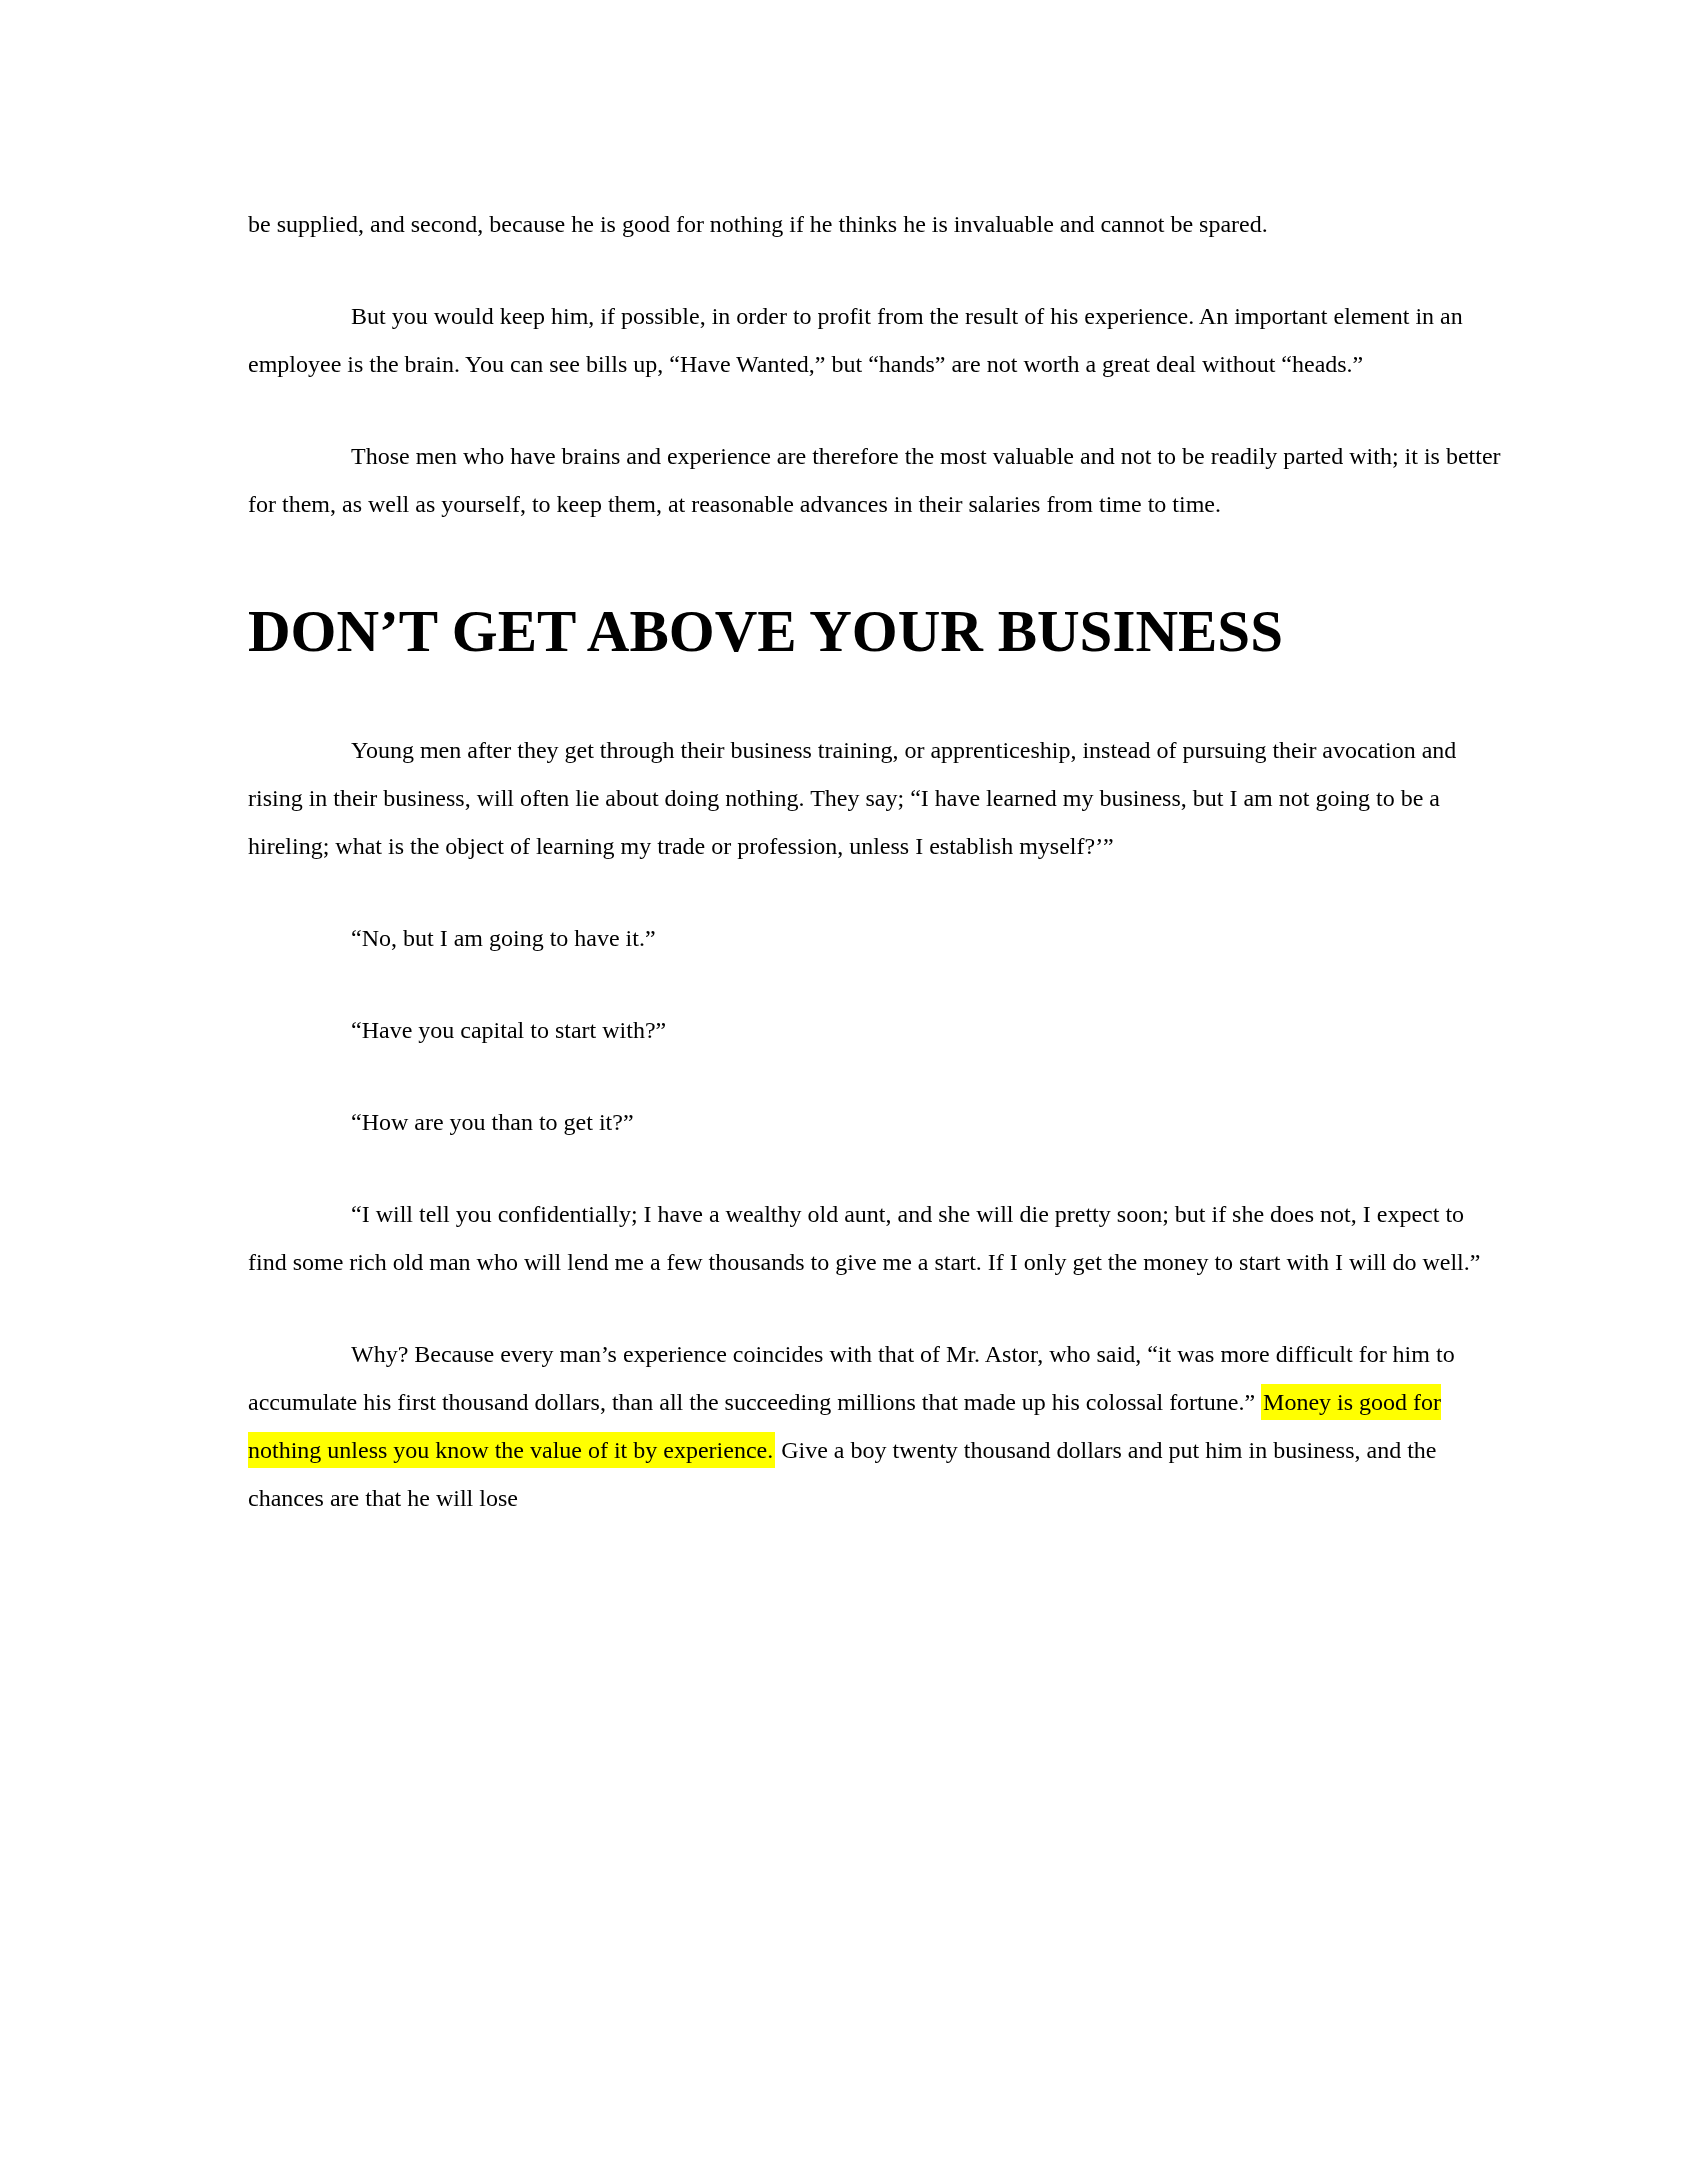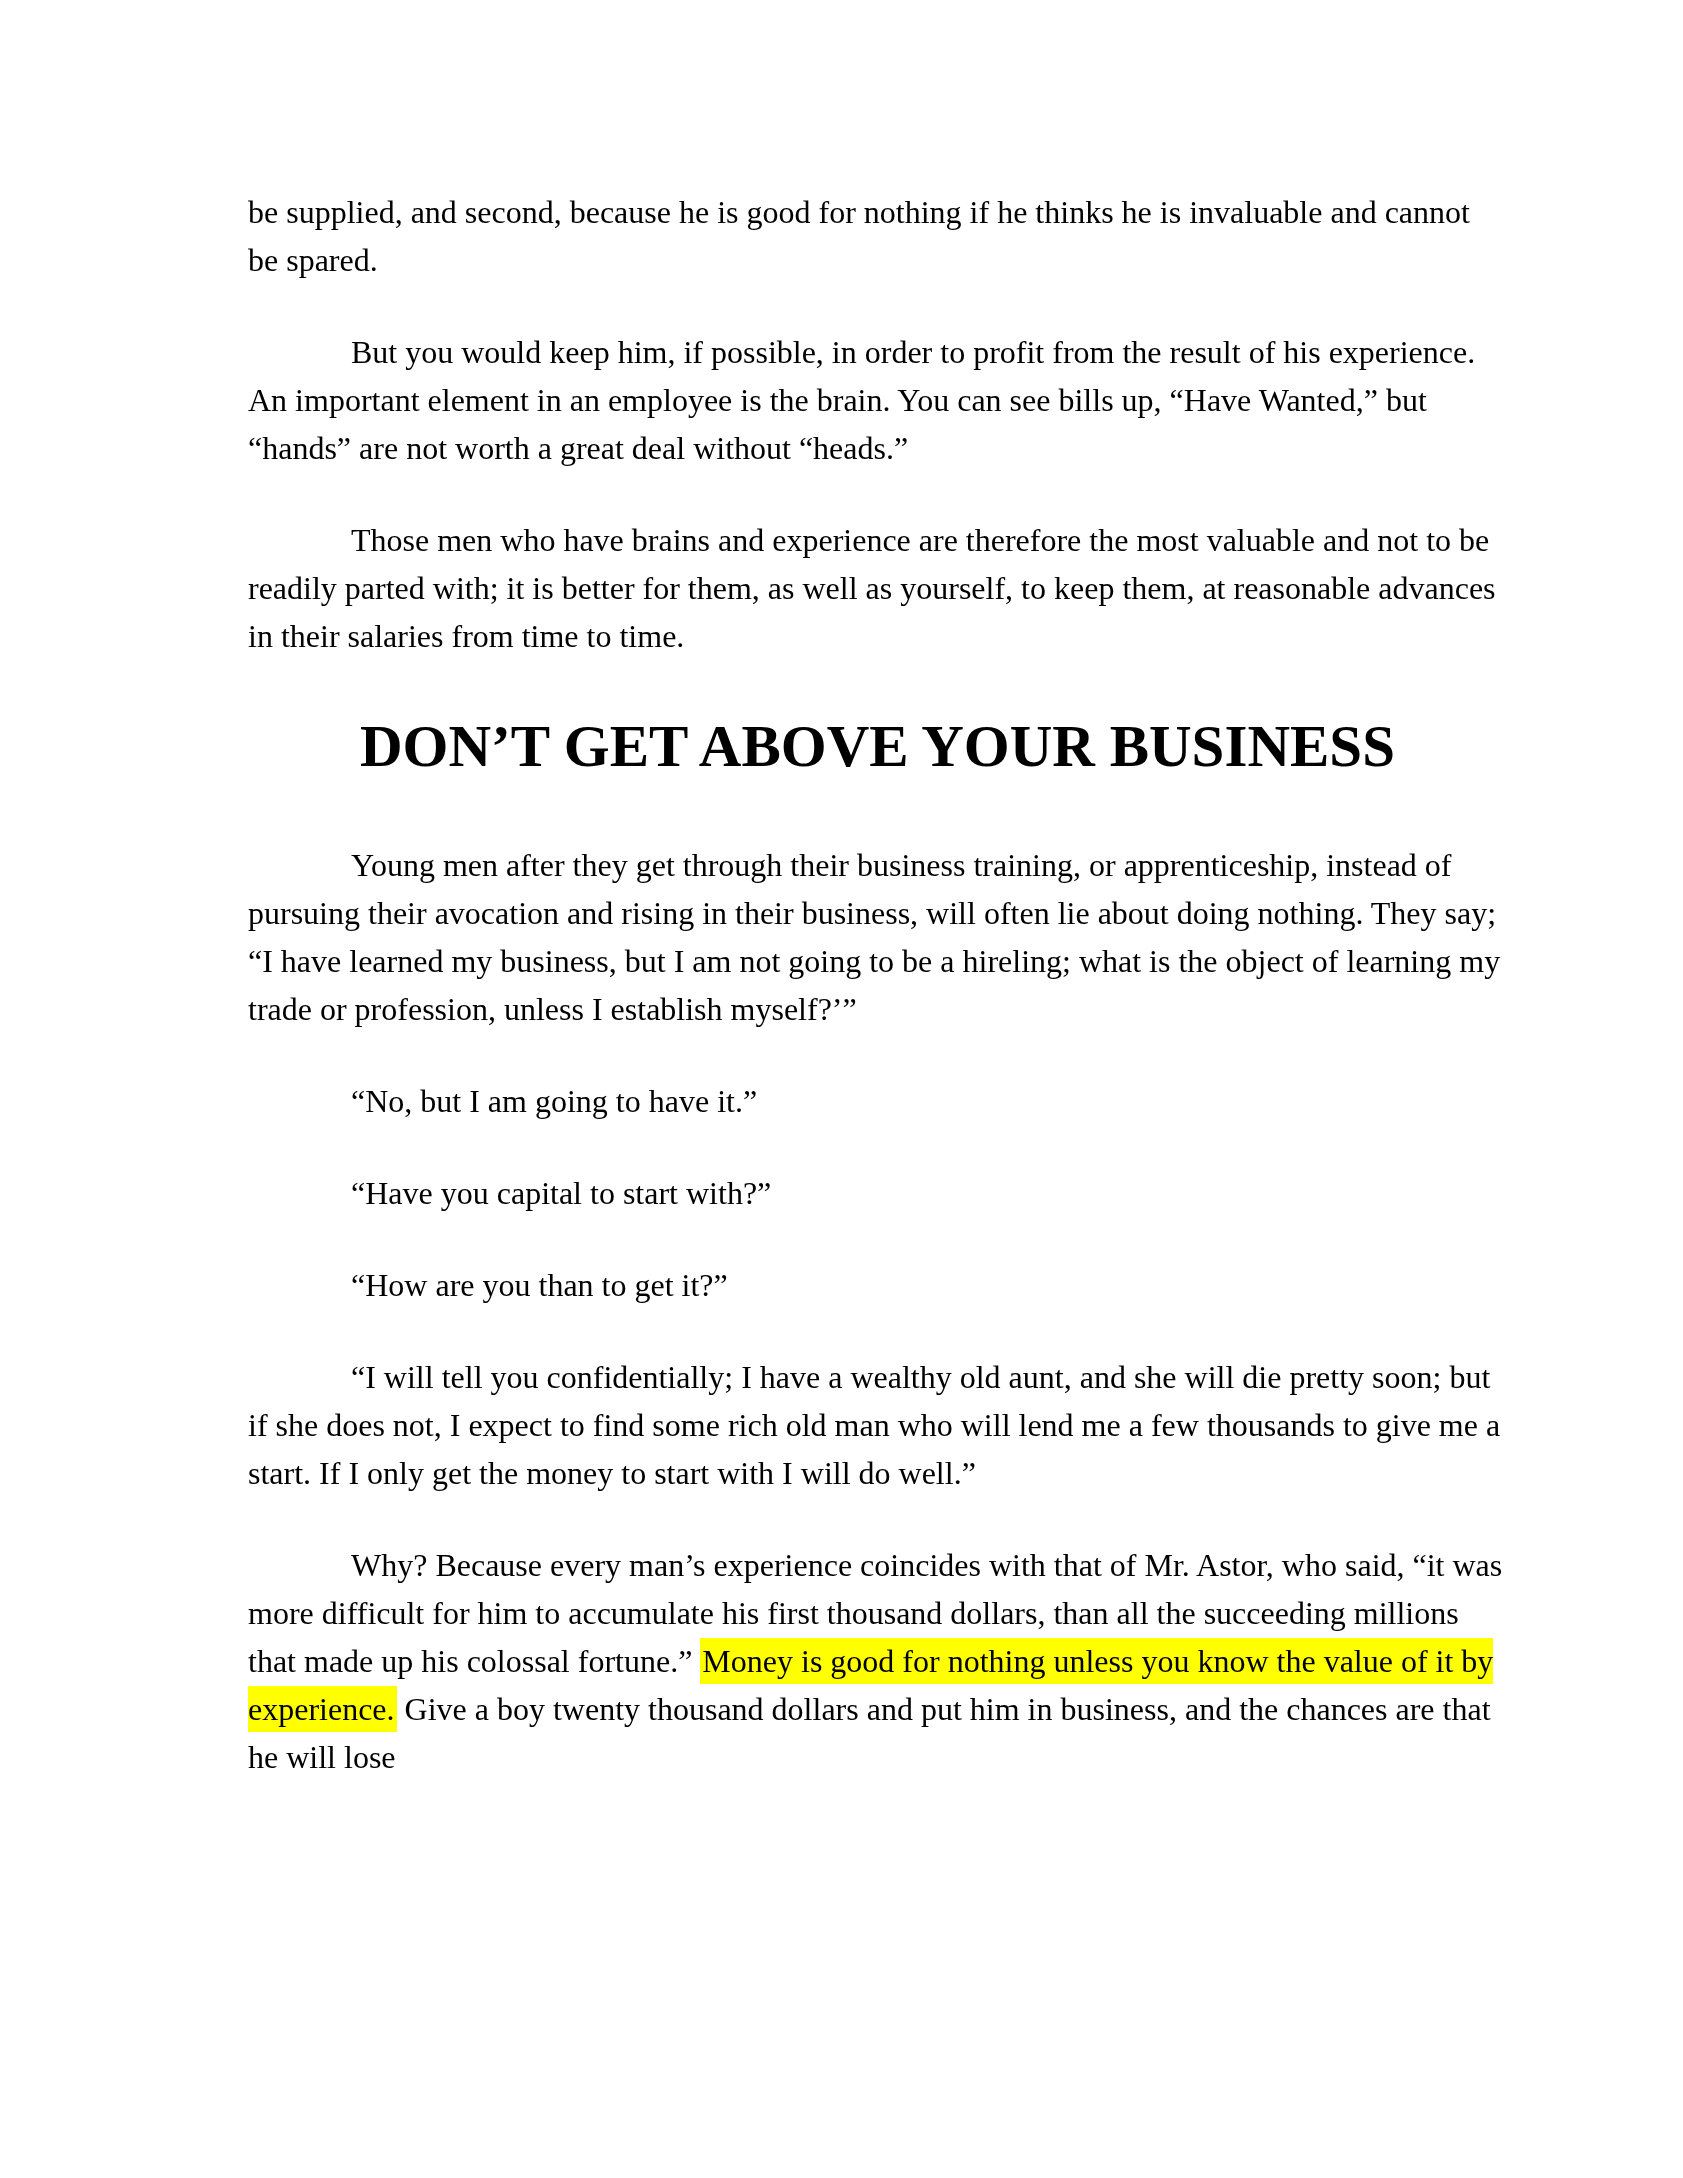--- a/index.html
+++ b/index.html
@@ -16,35 +16,35 @@
     font-family: "Liberation Serif", "DejaVu Serif", serif;
   }
   .page {
     width: 1683px;
     height: 2178px;
     padding: 188px 168px 0 248px;
     overflow: hidden;
   }
   .body-para {
     width: 1259px;
-    font-size: 32px;
+    font-size: 24px;
     line-height: 48px;
-    margin: 0 0 44px 0;
+    margin: 12px 0 44px 0;
     text-indent: 103px;
     text-align: left;
   }
   .no-indent { text-indent: 0; }
   .section-heading {
     width: 1259px;
     font-size: 59px;
     line-height: 71px;
     font-weight: bold;
-    text-align: center;
+    text-align: left;
     text-indent: 0;
-    margin: 51px 0 59px 0;
+    margin: 68px 0 59px 0;
   }
   .bold-seg { font-weight: bold; }
   mark.hl-seg {
     background: var(--hl);
     color: inherit;
     padding: 5px 2px;
   }
 </style>
 </head>
 <body>

